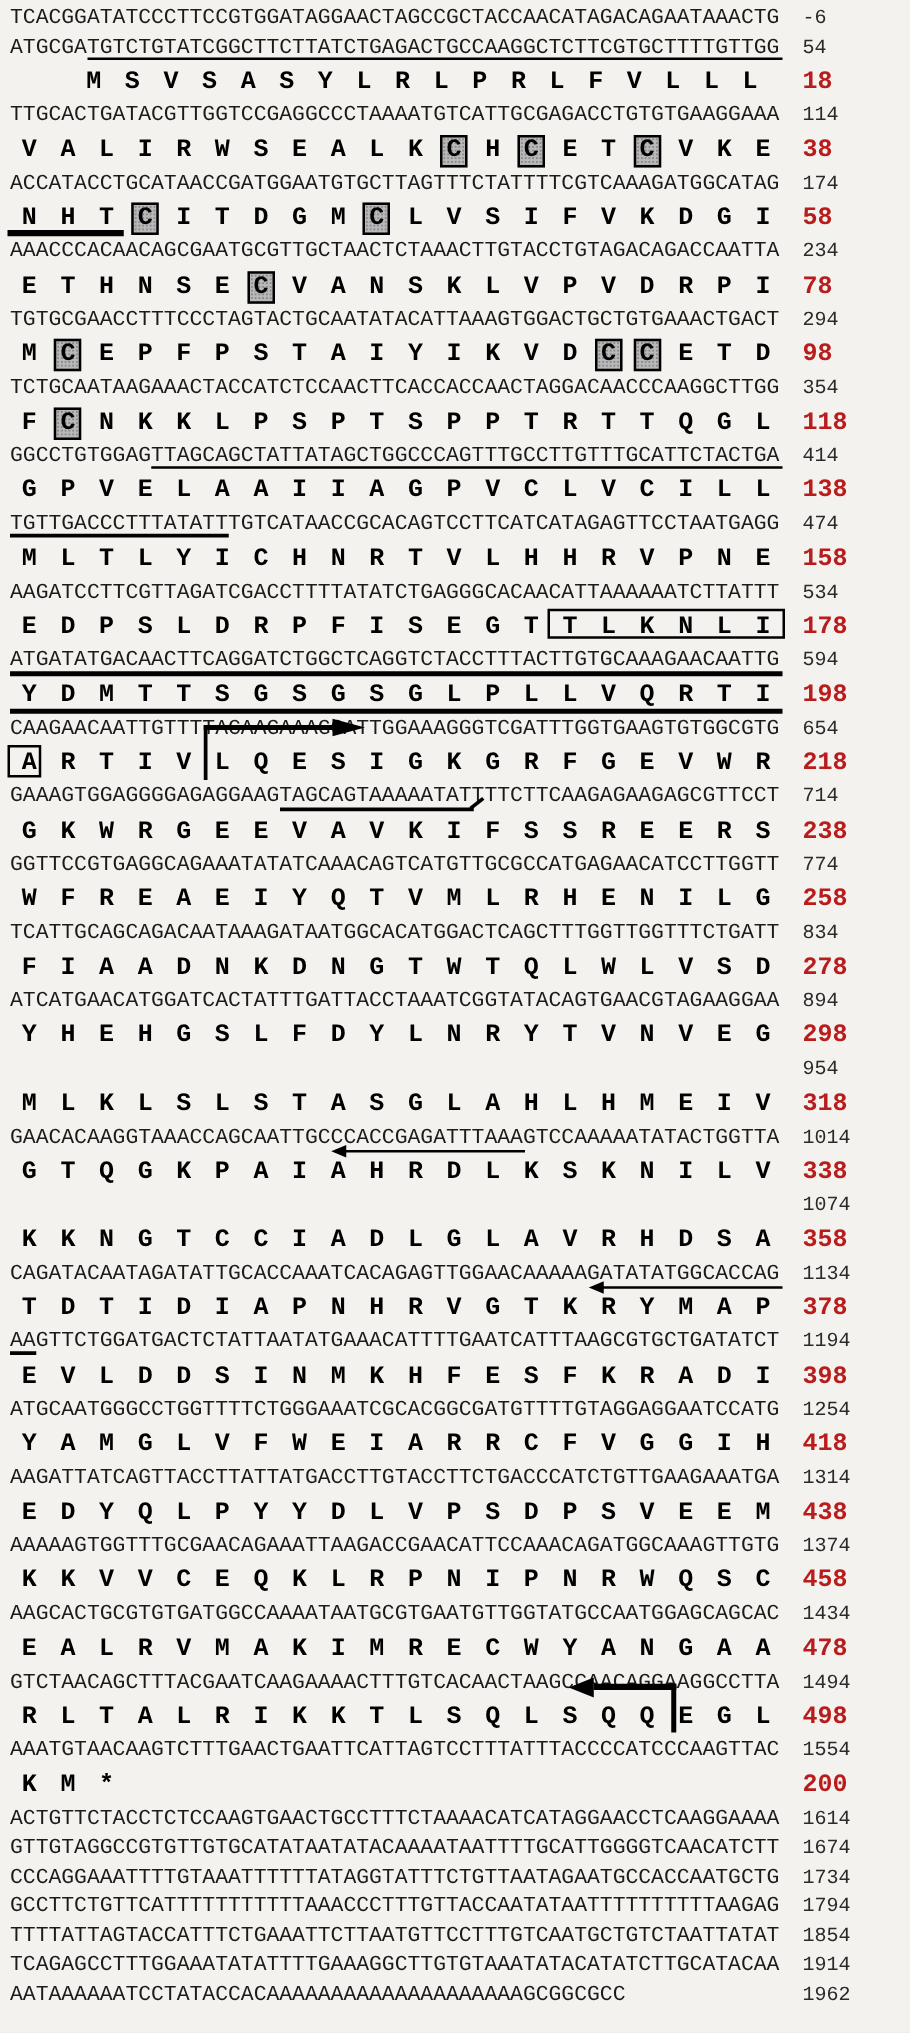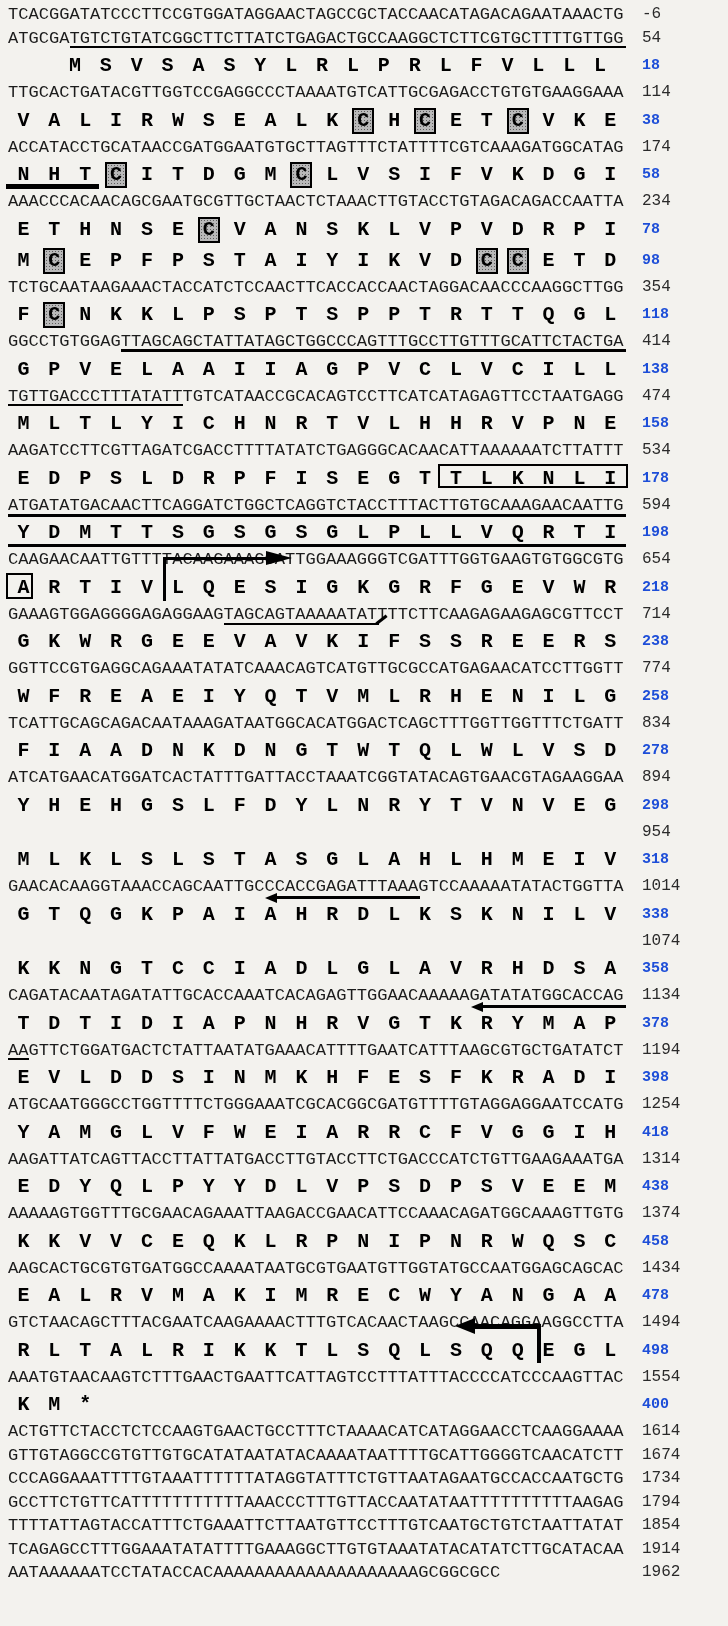--- a/index.html
+++ b/index.html
@@ -22,21 +22,21 @@
   .aa .seq{height:31px; display:flex; align-items:center;}
   .cell{flex:none; width:calc(3 * var(--cw)); text-align:center;
         font-weight:bold; font-size:20px; color:#000;}
   .hlbox{display:inline-block; line-height:22px; padding:0 3px;
         border:2px solid #000;
         background-color:#b9b9b9;
         background-image:radial-gradient(circle,#5d5d5d 24%,rgba(0,0,0,0) 26%);
         background-size:3px 3px;}
   .num{position:absolute; left:634px; top:0;}
   .nt .num{font-size:16px; color:#2a2a2a;}
-  .aa .num{font-size:15px; font-weight:bold; color:#1d4ed8;}
+  .aa .num{font-size:20px; font-weight:bold; color:#b91c1c;}
   
   .ann{position:absolute; background:#000;}
   .ann-ul{height:2.3px; bottom:2px;}
   .ann-bar{height:3.2px; bottom:0; left:0; width:calc(60 * var(--cw));}
   .ann-bot{height:3.2px; bottom:1px; left:0; width:calc(60 * var(--cw));}
   .ann-aabar{height:5px; bottom:1px;}
   .ann-box{background:none; border:2.5px solid #000; top:1px; height:24px; box-sizing:border-box;}
   .ann-cellbox{background:none; border:2.5px solid #000; top:1px; height:26px; box-sizing:border-box;}
   .tri{position:absolute; width:0; height:0; background:none;}
 </style>
@@ -141,20 +141,21 @@
         <span class="cell">V</span>
         <span class="cell">P</span>
         <span class="cell">V</span>
         <span class="cell">D</span>
         <span class="cell">R</span>
         <span class="cell">P</span>
         <span class="cell">I</span>
       </span>
       <span class="num">78</span>
     </div>
+    <div class="row nt"><span class="seq">TGTGCGAACCTTTCCCTAGTACTGCAATATACATTAAAGTGGACTGCTGTGAAACTGACT</span><span class="num">294</span></div>
     <div class="row aa">
       <span class="seq">
         <span class="cell">M</span>
         <span class="cell"><span class="hlbox">C</span></span>
         <span class="cell">E</span>
         <span class="cell">P</span>
         <span class="cell">F</span>
         <span class="cell">P</span>
         <span class="cell">S</span>
         <span class="cell">T</span>
@@ -702,21 +703,21 @@
       </span>
       <span class="num">498</span>
     </div>
     <div class="row nt"><span class="seq">AAATGTAACAAGTCTTTGAACTGAATTCATTAGTCCTTTATTTACCCCATCCCAAGTTAC</span><span class="num">1554</span></div>
     <div class="row aa">
       <span class="seq">
         <span class="cell">K</span>
         <span class="cell">M</span>
         <span class="cell">*</span>
       </span>
-      <span class="num">400</span>
+      <span class="num">200</span>
     </div>
     <div class="row nt"><span class="seq">ACTGTTCTACCTCTCCAAGTGAACTGCCTTTCTAAAACATCATAGGAACCTCAAGGAAAA</span><span class="num">1614</span></div>
     <div class="row nt"><span class="seq">GTTGTAGGCCGTGTTGTGCATATAATATACAAAATAATTTTGCATTGGGGTCAACATCTT</span><span class="num">1674</span></div>
     <div class="row nt"><span class="seq">CCCAGGAAATTTTGTAAATTTTTTATAGGTATTTCTGTTAATAGAATGCCACCAATGCTG</span><span class="num">1734</span></div>
     <div class="row nt"><span class="seq">GCCTTCTGTTCATTTTTTTTTTTAAACCCTTTGTTACCAATATAATTTTTTTTTTAAGAG</span><span class="num">1794</span></div>
     <div class="row nt"><span class="seq">TTTTATTAGTACCATTTCTGAAATTCTTAATGTTCCTTTGTCAATGCTGTCTAATTATAT</span><span class="num">1854</span></div>
     <div class="row nt"><span class="seq">TCAGAGCCTTTGGAAATATATTTTGAAAGGCTTGTGTAAATATACATATCTTGCATACAA</span><span class="num">1914</span></div>
     <div class="row nt"><span class="seq">AATAAAAAATCCTATACCACAAAAAAAAAAAAAAAAAAAAGCGGCGCC</span><span class="num">1962</span></div>
   </div>
 

